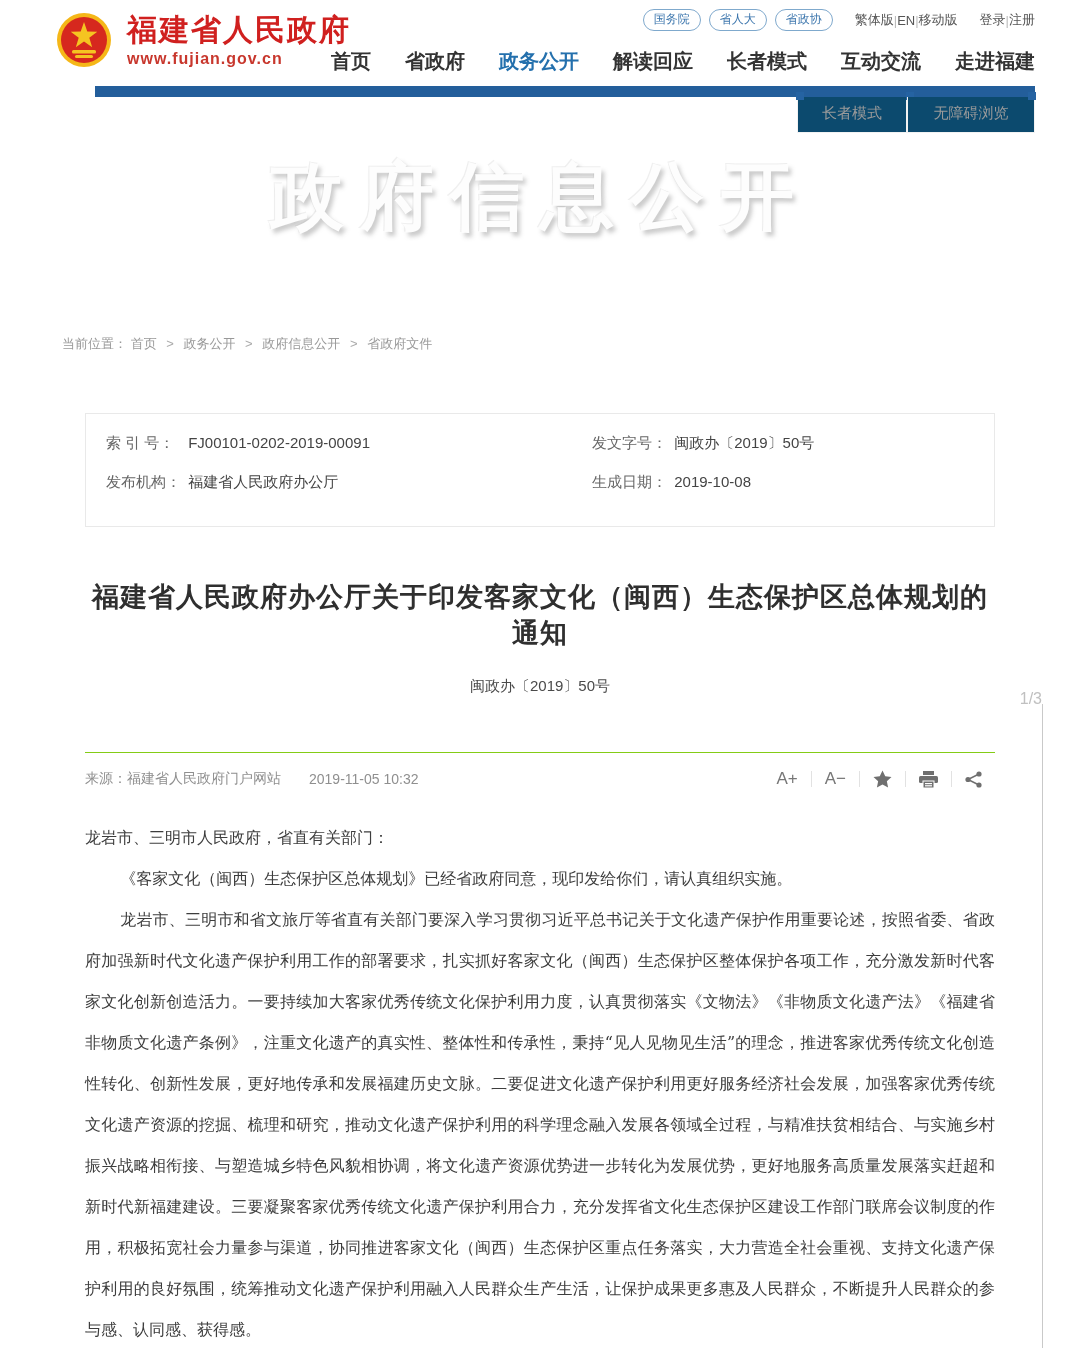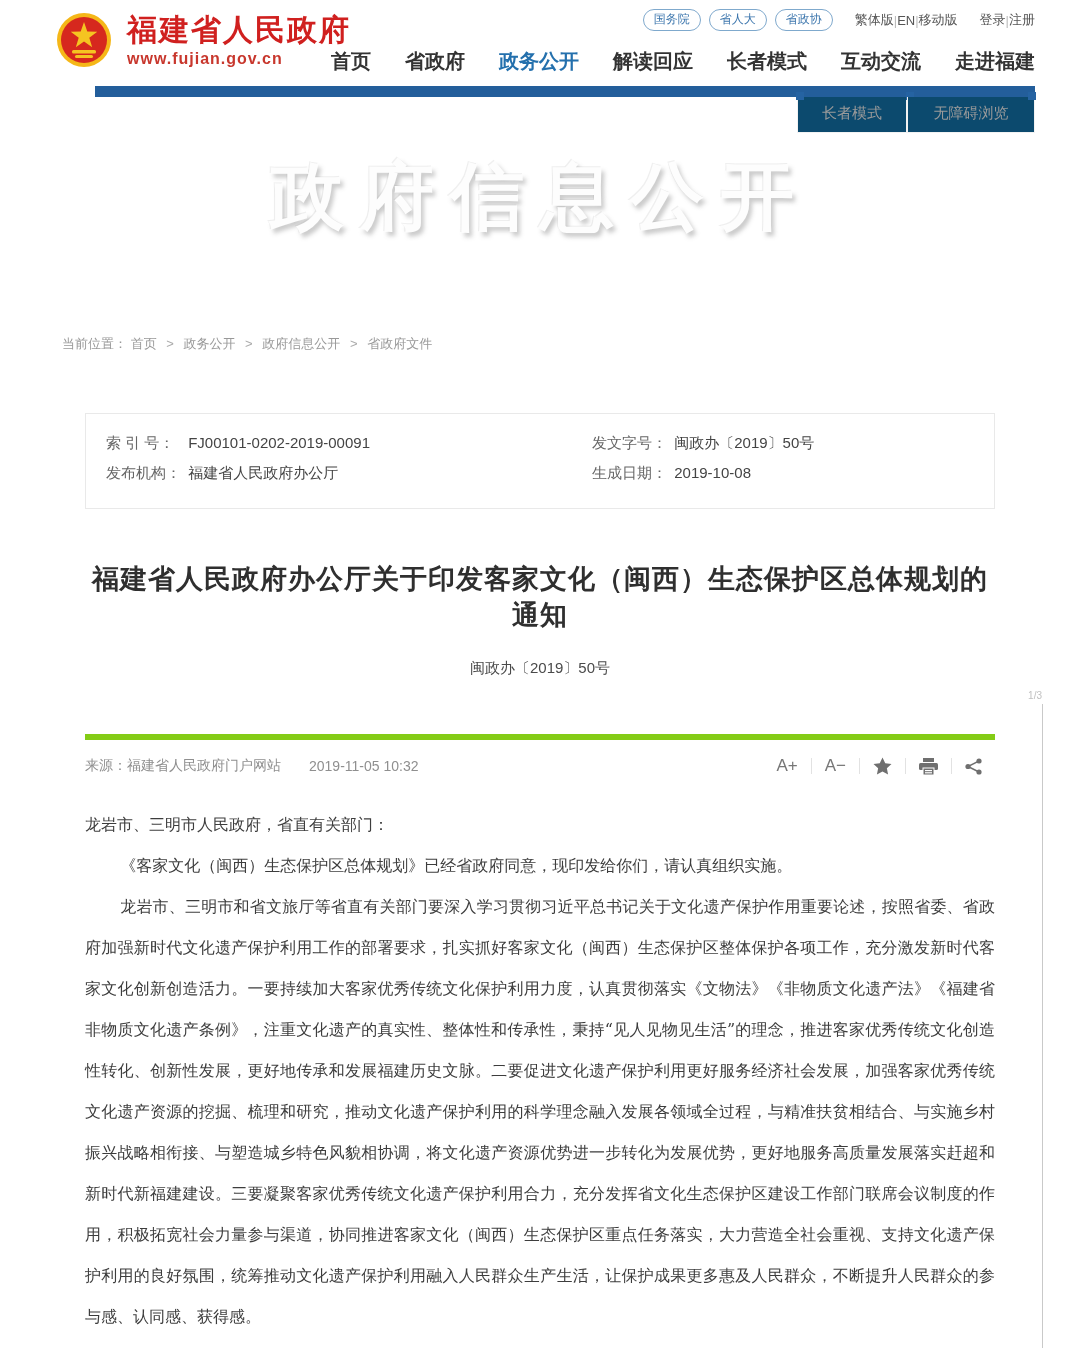--- a/index.html
+++ b/index.html
@@ -38,31 +38,31 @@
                text-shadow:3px 4px 4px rgba(140,140,140,.45), -1px -1px 0 rgba(190,190,190,.25); }
 
   
   .breadcrumb { padding:14px 0 0 62px; font-size:13px; color:#999; }
   .breadcrumb a { color:#999; text-decoration:none; cursor:pointer; }
   .bc-sep { margin:0 6px; color:#aaa; }
 
   
   .content { padding:0 85px 0 85px; }
   .meta-card { margin-top:60px; border:1px solid #e9e9e9; padding:20px 20px 14px 20px;
-               display:grid; grid-template-columns:56% 44%; row-gap:11px; font-size:15px; }
+               display:grid; grid-template-columns:56% 44%; row-gap:20px; font-size:15px; }
   .meta-label { color:#666; display:inline-block; min-width:78px; }
   .meta-value { color:#444; }
 
   
   .doc-title { margin-top:52px; text-align:center; font-size:27px; font-weight:bold; color:#2f2f2f; letter-spacing:1px;font-family:Liberation Mono, monospace; }
   .doc-number { margin-top:26px; text-align:center; font-size:15px; color:#4a4a4a; }
-  .page-indicator { position:absolute; right:38px; top:690px; font-size:10px; color:#c0c0c0; }
-
-  
-  .article-toolbar { margin-top:56px; border-top:6px solid #84cc16; padding-top:16px;
+  .page-indicator { position:absolute; right:38px; top:690px; font-size:16px; color:#c0c0c0; }
+
+  
+  .article-toolbar { margin-top:56px; border-top:1px solid #84cc16; padding-top:16px;
                      display:flex; align-items:center; justify-content:space-between; }
   .source-wrap { font-size:14px; color:#8f8f8f; display:flex; gap:28px; align-items:center; }
   .tools { display:flex; align-items:center; color:#777; font-size:17px; }
   .tools .tool { padding:0 13px; cursor:pointer; display:flex; align-items:center; }
   .tools .sep { width:1px; height:16px; background:#e2e2e2; }
   .tool svg { display:block; }
 
   
   .article-body { margin-top:28px; font-family:"DejaVu Serif","Liberation Serif",serif;
                   font-size:16px; color:#3d3d3d; text-align:justify; }

